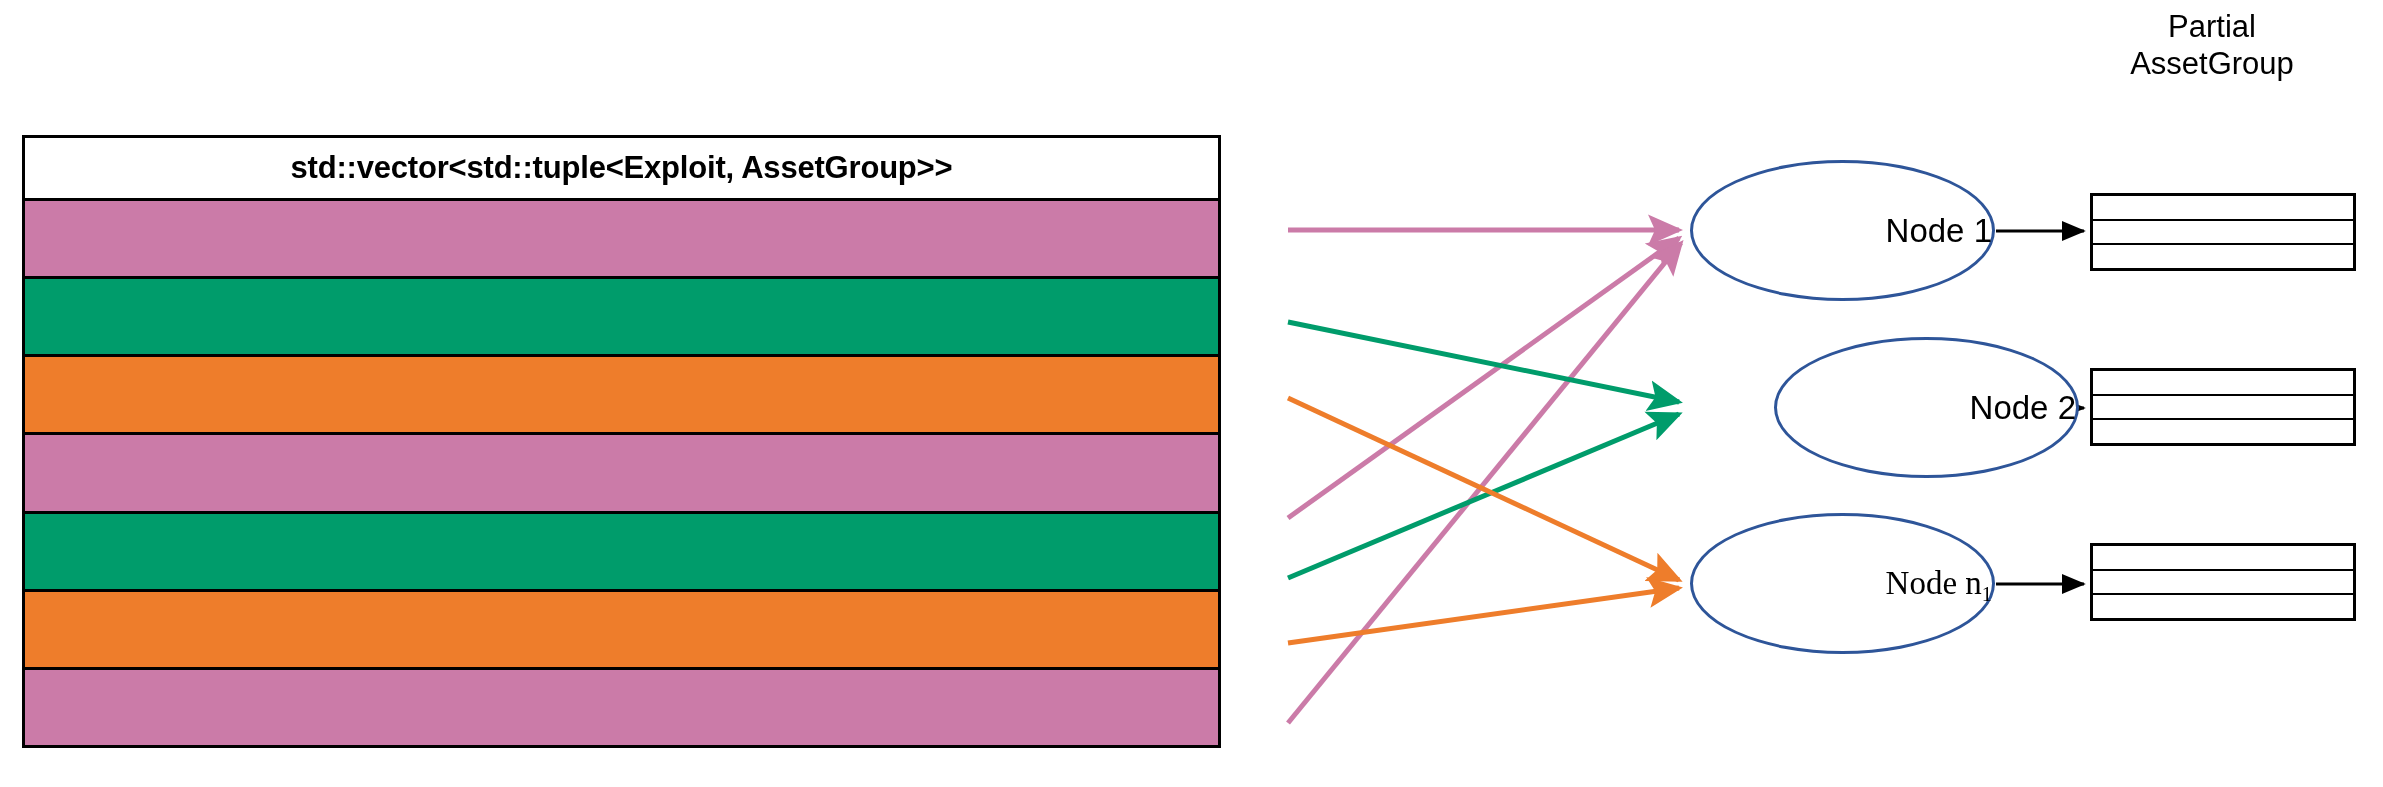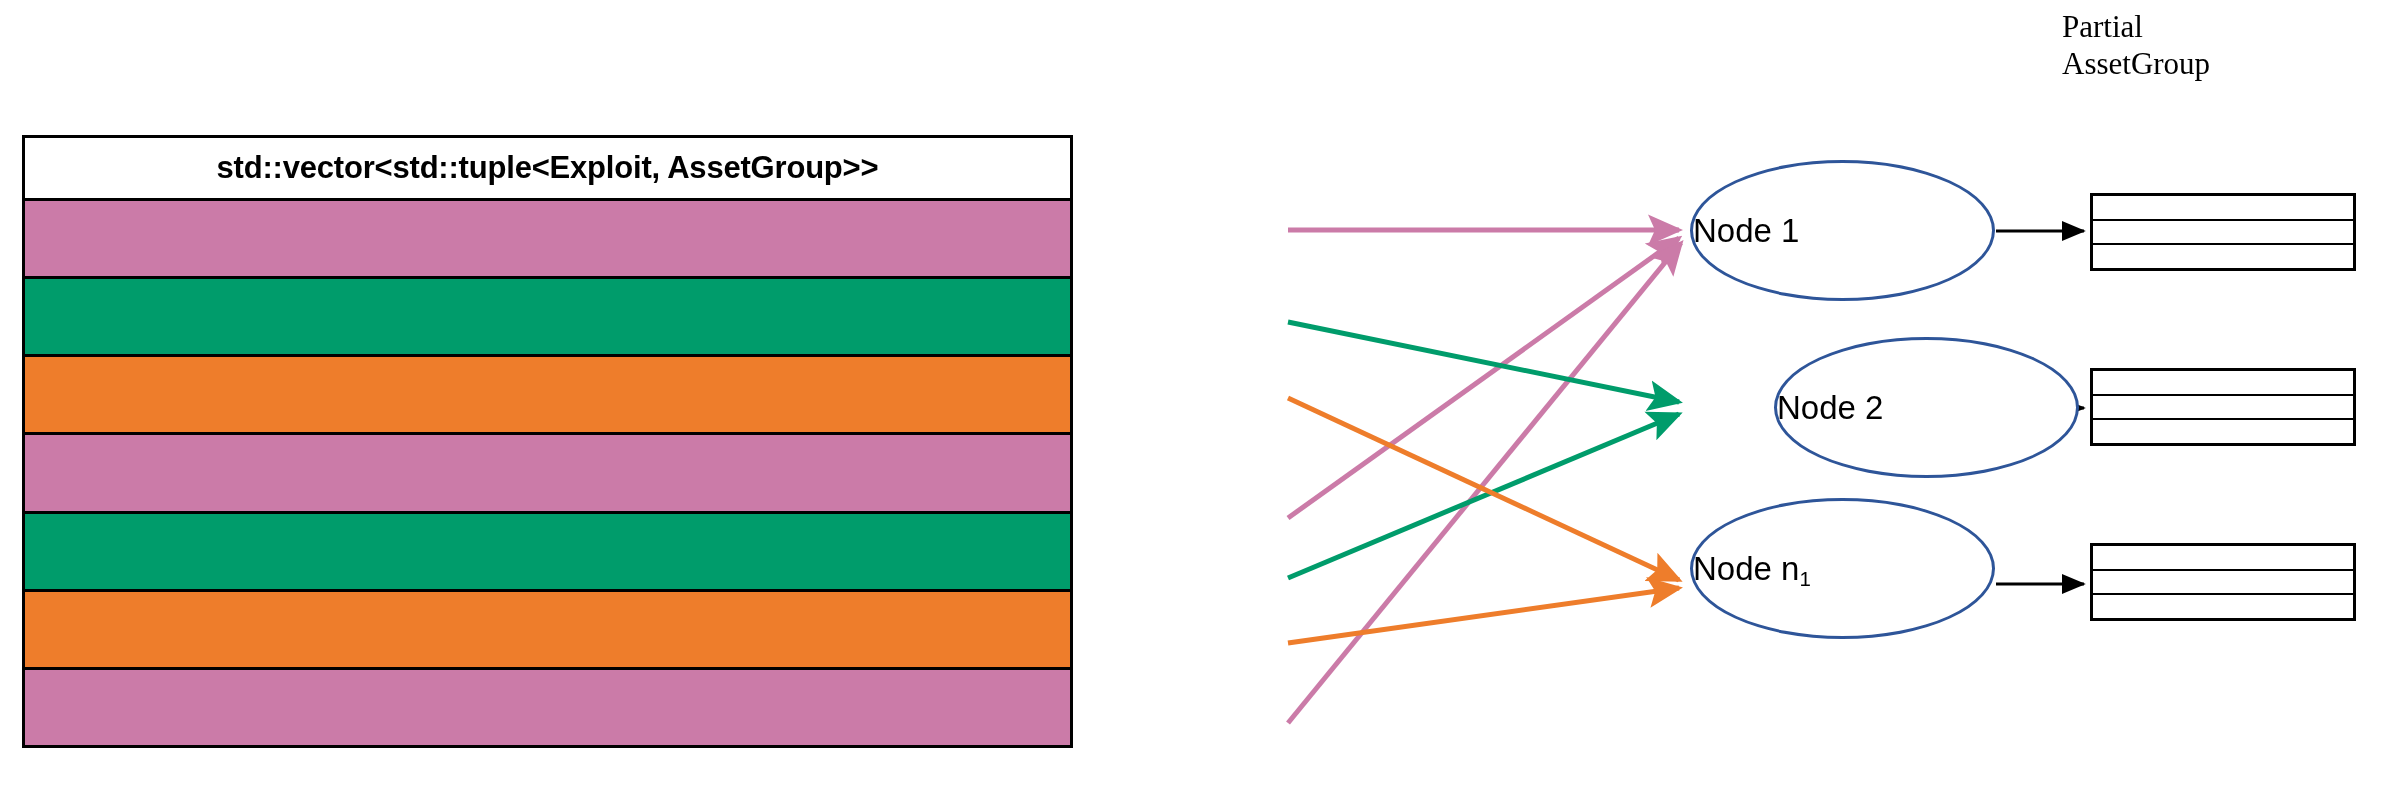--- a/index.html
+++ b/index.html
@@ -15,21 +15,21 @@
     background: #ffffff;
     font-family: "Liberation Sans", sans-serif;
     overflow: hidden;
   }
 
   
   #vector-table {
     position: absolute;
     left: 22px;
     top: 135px;
-    width: 1051px;
+    width: 1199px;
     height: 613px;
     border: 3px solid #000000;
     box-sizing: border-box;
     display: flex;
     flex-direction: column;
   }
   #table-header {
     height: 63px;
     flex: 0 0 63px;
     background: #ffffff;
@@ -68,46 +68,45 @@
   .node-ellipse {
     position: absolute;
     width: 305px;
     height: 141px;
     border: 3px solid #2e5599;
     border-radius: 50%;
     background: #ffffff;
     box-sizing: border-box;
     display: flex;
     align-items: center;
-    justify-content: flex-start;
+    justify-content: flex-end;
     font-size: 33px;
     color: #000000;
   }
   .node-label { white-space: nowrap; }
   .node-label sub {
     font-size: 0.62em;
     vertical-align: baseline;
     position: relative;
     top: 0.32em;
   }
   #node-1  { left: 1690px; top: 160px; }
   #node-2  { left: 1774px; top: 337px; }
-  #node-n1 { left: 1690px; top: 498px; }
+  #node-n1 { left: 1690px; top: 513px; font-family: Liberation Serif, serif; }
 
   
   #pav-label {
     position: absolute;
     left: 2062px;
     top: 8px;
     width: 300px;
-    text-align: left;
+    text-align: center;
     font-size: 31px;
     line-height: 37px;
     color: #000000;
-    font-family: Liberation Serif, serif;
   }
 
   
   .exploit-vector-box {
     position: absolute;
     left: 2090px;
     width: 266px;
     height: 78px;
     border: 3px solid #000000;
     box-sizing: border-box;

